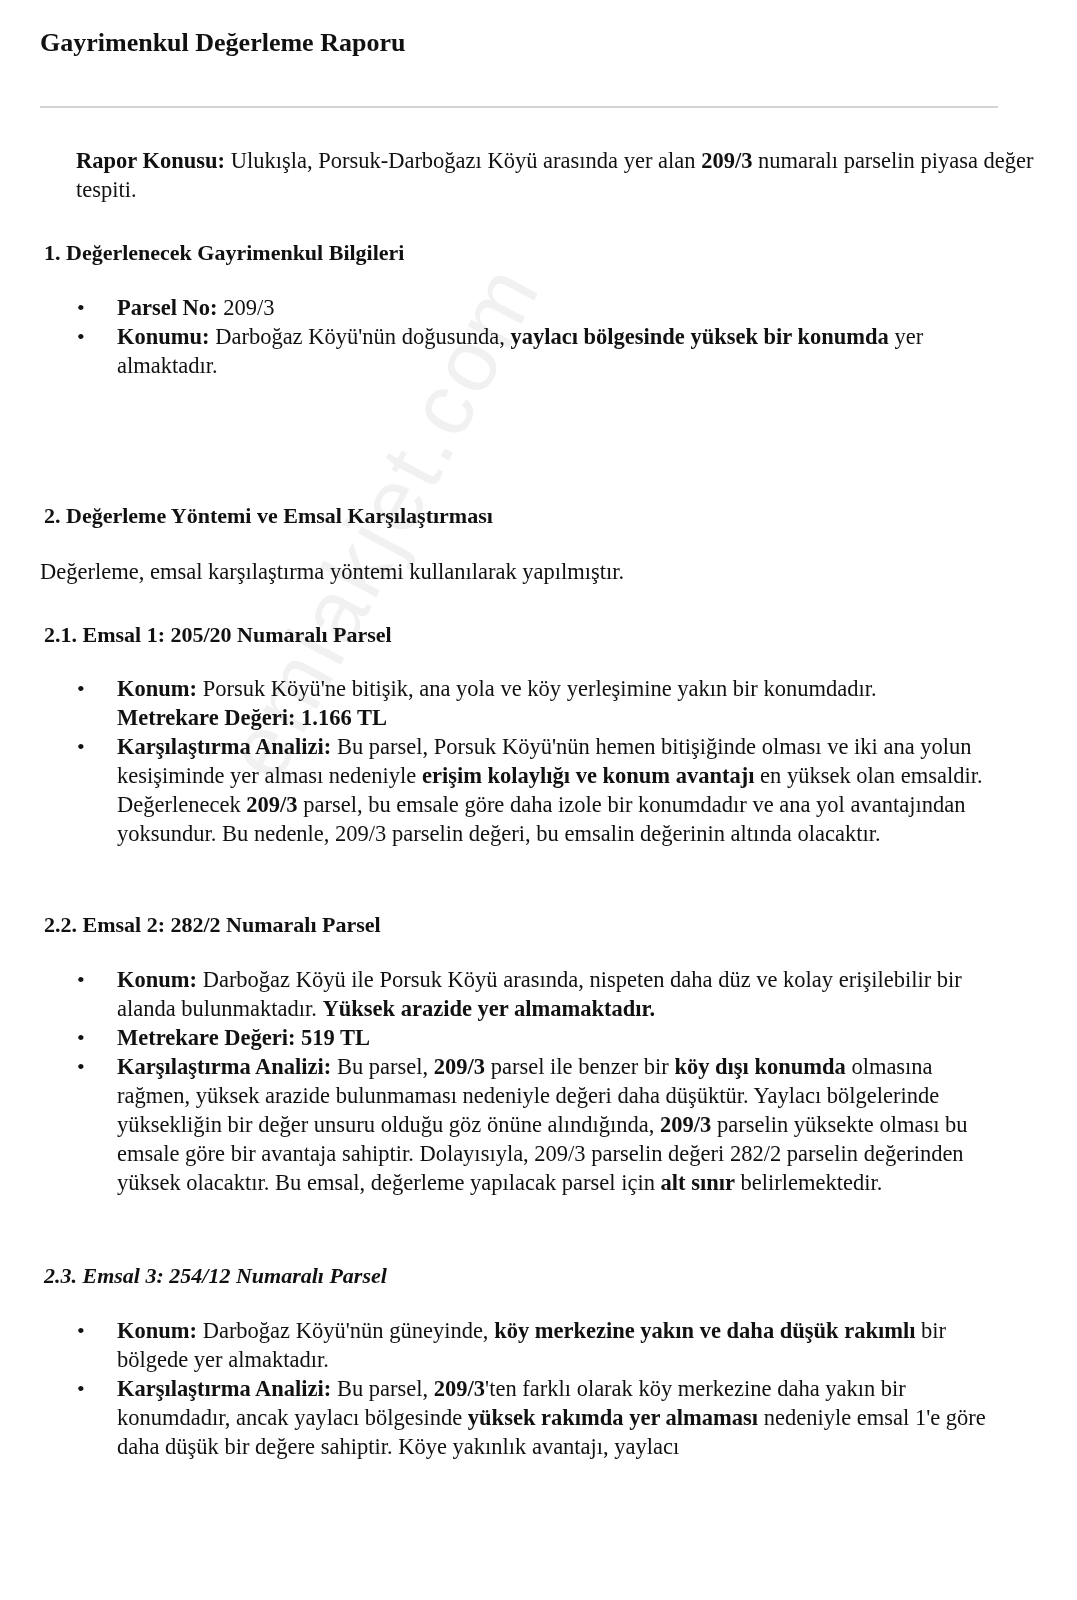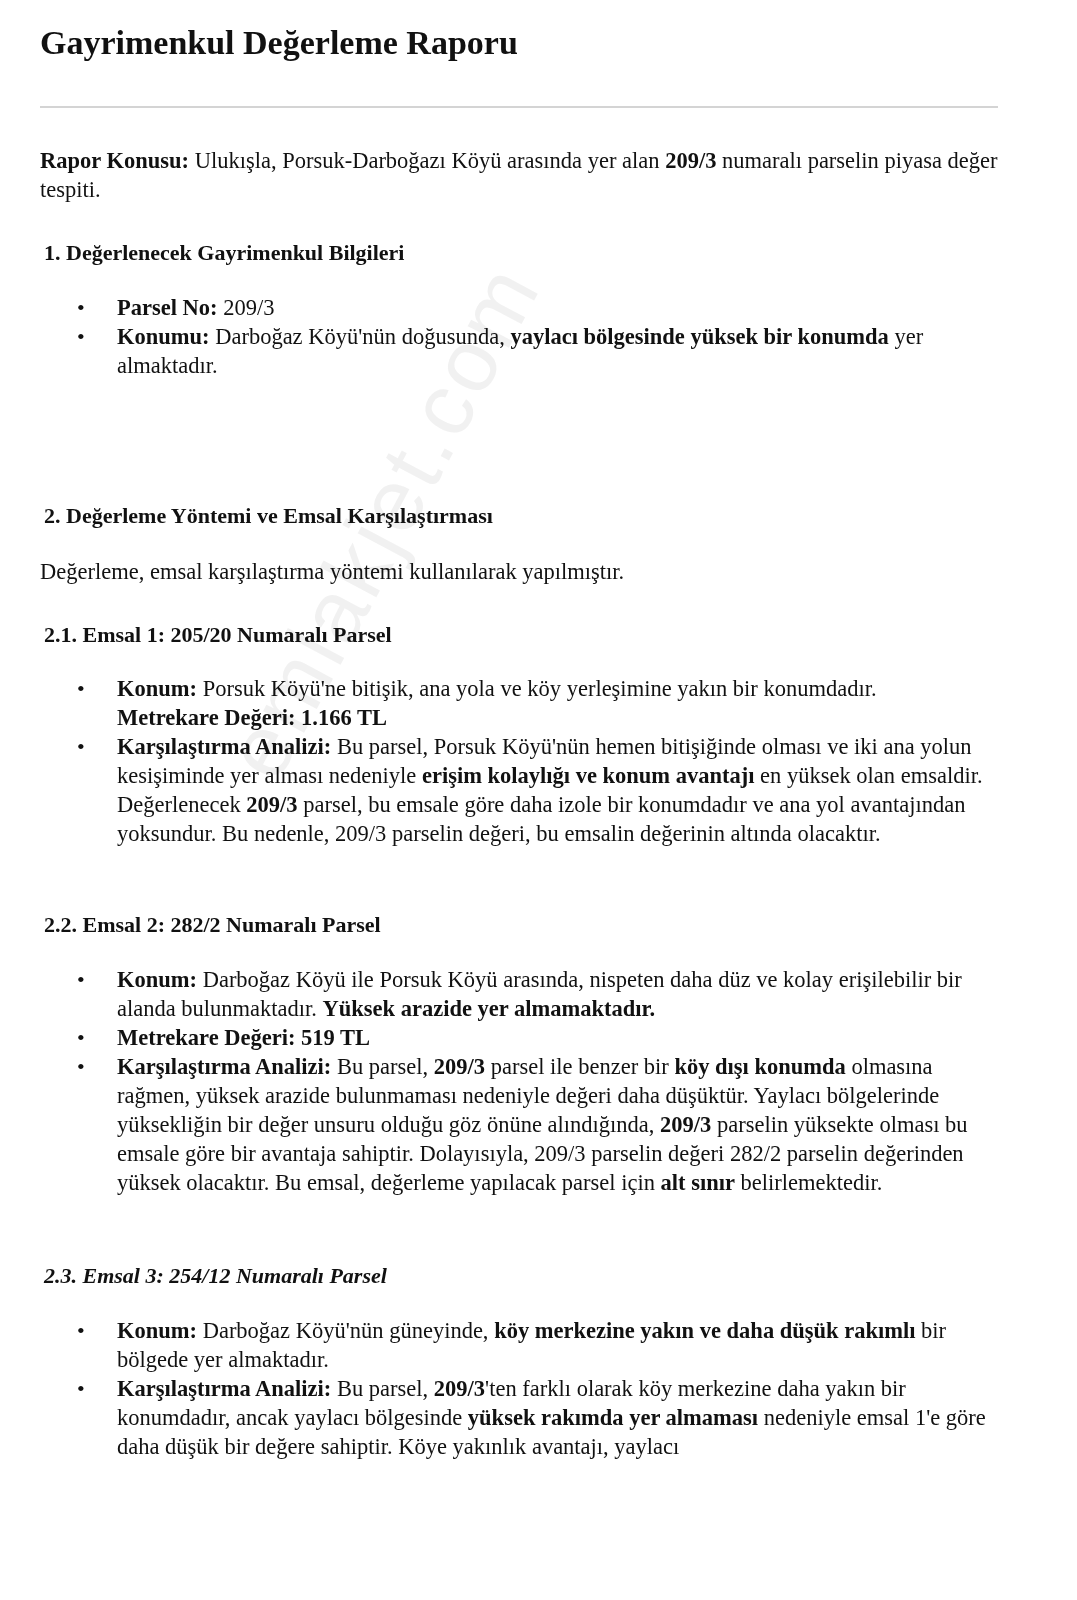--- a/index.html
+++ b/index.html
@@ -2,21 +2,21 @@
 <html><head>
 <meta charset="utf-8">
 <style>
   html, body { margin: 0; padding: 0; background: #ffffff; }
   body { width: 1077px; height: 1600px; overflow: hidden; position: relative; }
   .page {
     position: absolute; left: 40px; top: 0; width: 960px;
     font-family: "Liberation Serif", "DejaVu Serif", serif;
     color: #111111; font-size: 22.5px; line-height: 29px;
   }
-  h1 { font-size: 34px; font-weight: bold; margin: 0; position: absolute; top: 27px; left: 0; line-height: 32px; }
+  h1 { font-size: 26px; font-weight: bold; margin: 0; position: absolute; top: 27px; left: 0; line-height: 32px; }
   hr { position: absolute; top: 106px; left: 0; width: 958px; border: none; border-top: 2px solid #d4d4d4; margin: 0; }
   .block { position: absolute; left: 0; width: 960px; }
   p { margin: 0; }
   h2 { font-size: 22px; font-weight: bold; margin: 4px; line-height: 29px; }
   ul { margin: 0; padding-left: 77px; list-style: none; }
   ul li { position: relative; }
   ul li::before { content: "\2022"; position: absolute; left: -40px; top: 0; font-size: 22px; }
   b { font-weight: bold; }
   .watermark {
     position: absolute; left: 250px; top: 720px; transform: rotate(-62deg);
@@ -28,21 +28,21 @@
 </style>
 </head>
 <body>
 
 <div class="watermark">emlakjet.com</div>
 
 <div class="page">
   <h1>Gayrimenkul Değerleme Raporu</h1>
   <hr>
 
-  <div class="block" style="top:146px;">
+  <div class="block" style="top:146px;margin-left:36px;">
     <p><b>Rapor Konusu:</b><span> Ulukışla, Porsuk-Darboğazı Köyü arasında yer alan </span><b>209/3</b><span> numaralı parselin piyasa değer tespiti.</span></p>
   </div>
 
   <div class="block" style="top:234px;">
     <h2>1. Değerlenecek Gayrimenkul Bilgileri</h2>
   </div>
 
   <div class="block" style="top:293px;">
     <ul>
       <li><b>Parsel No:</b><span> 209/3</span></li>

